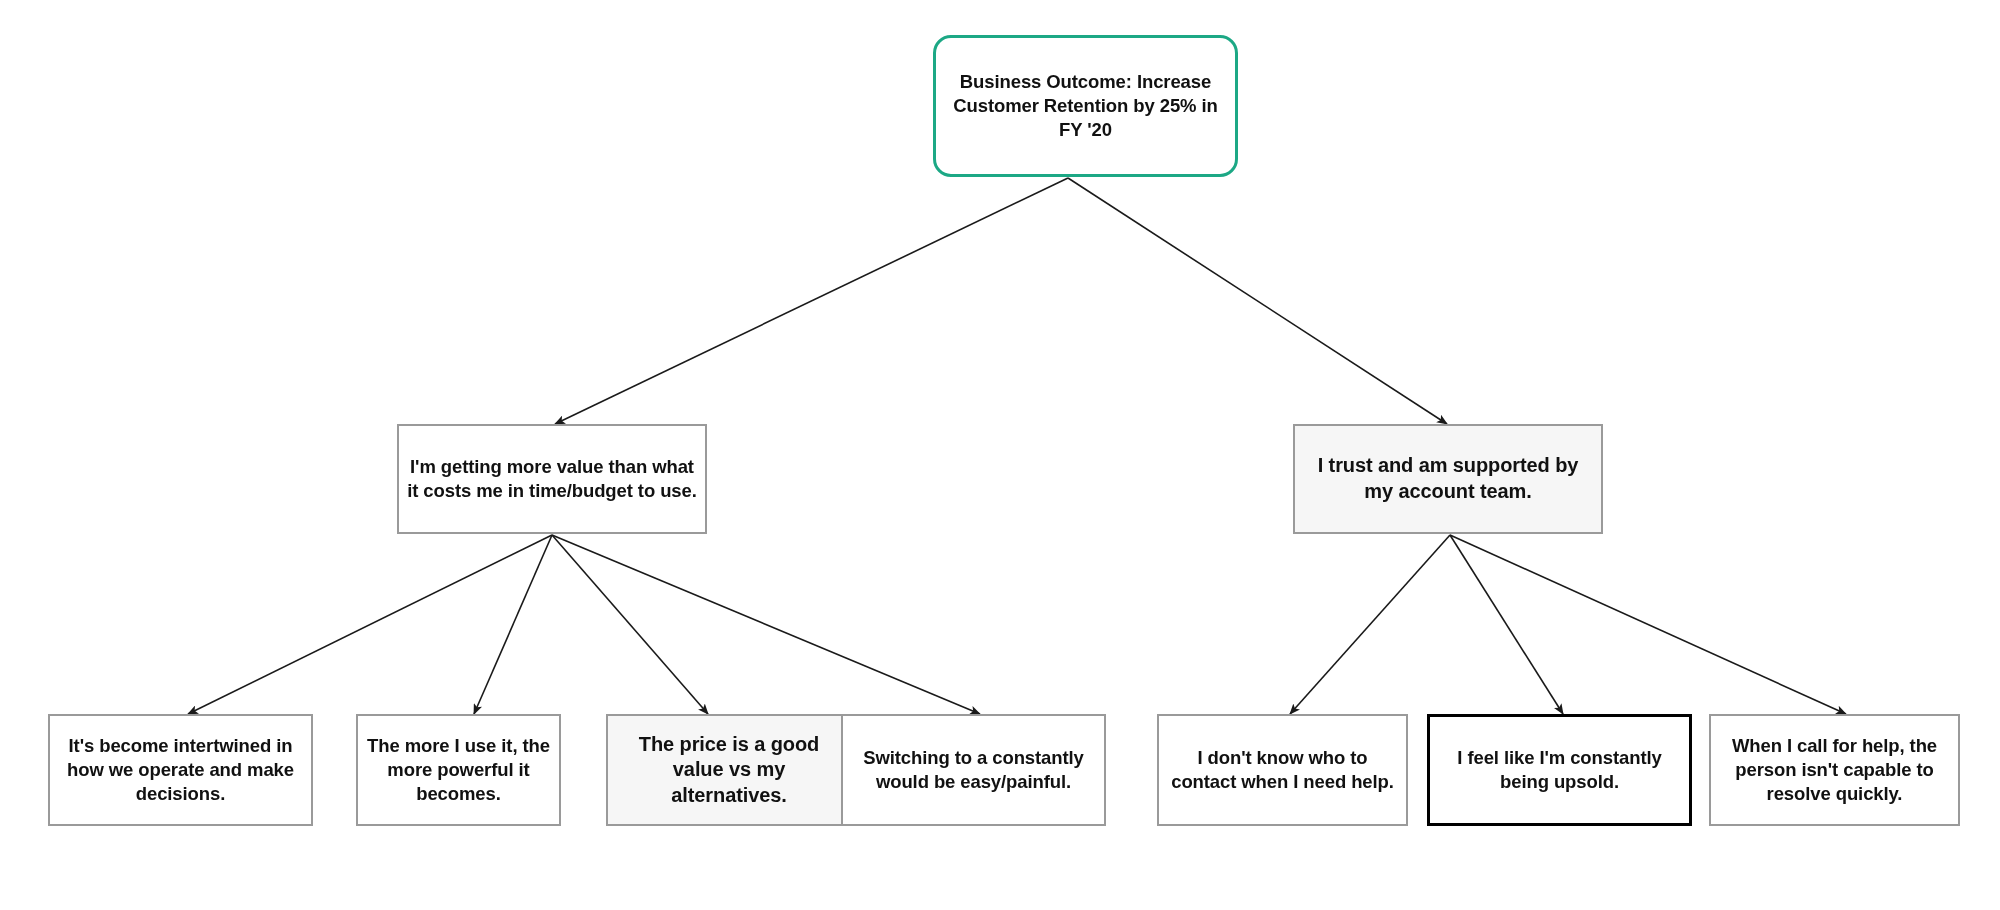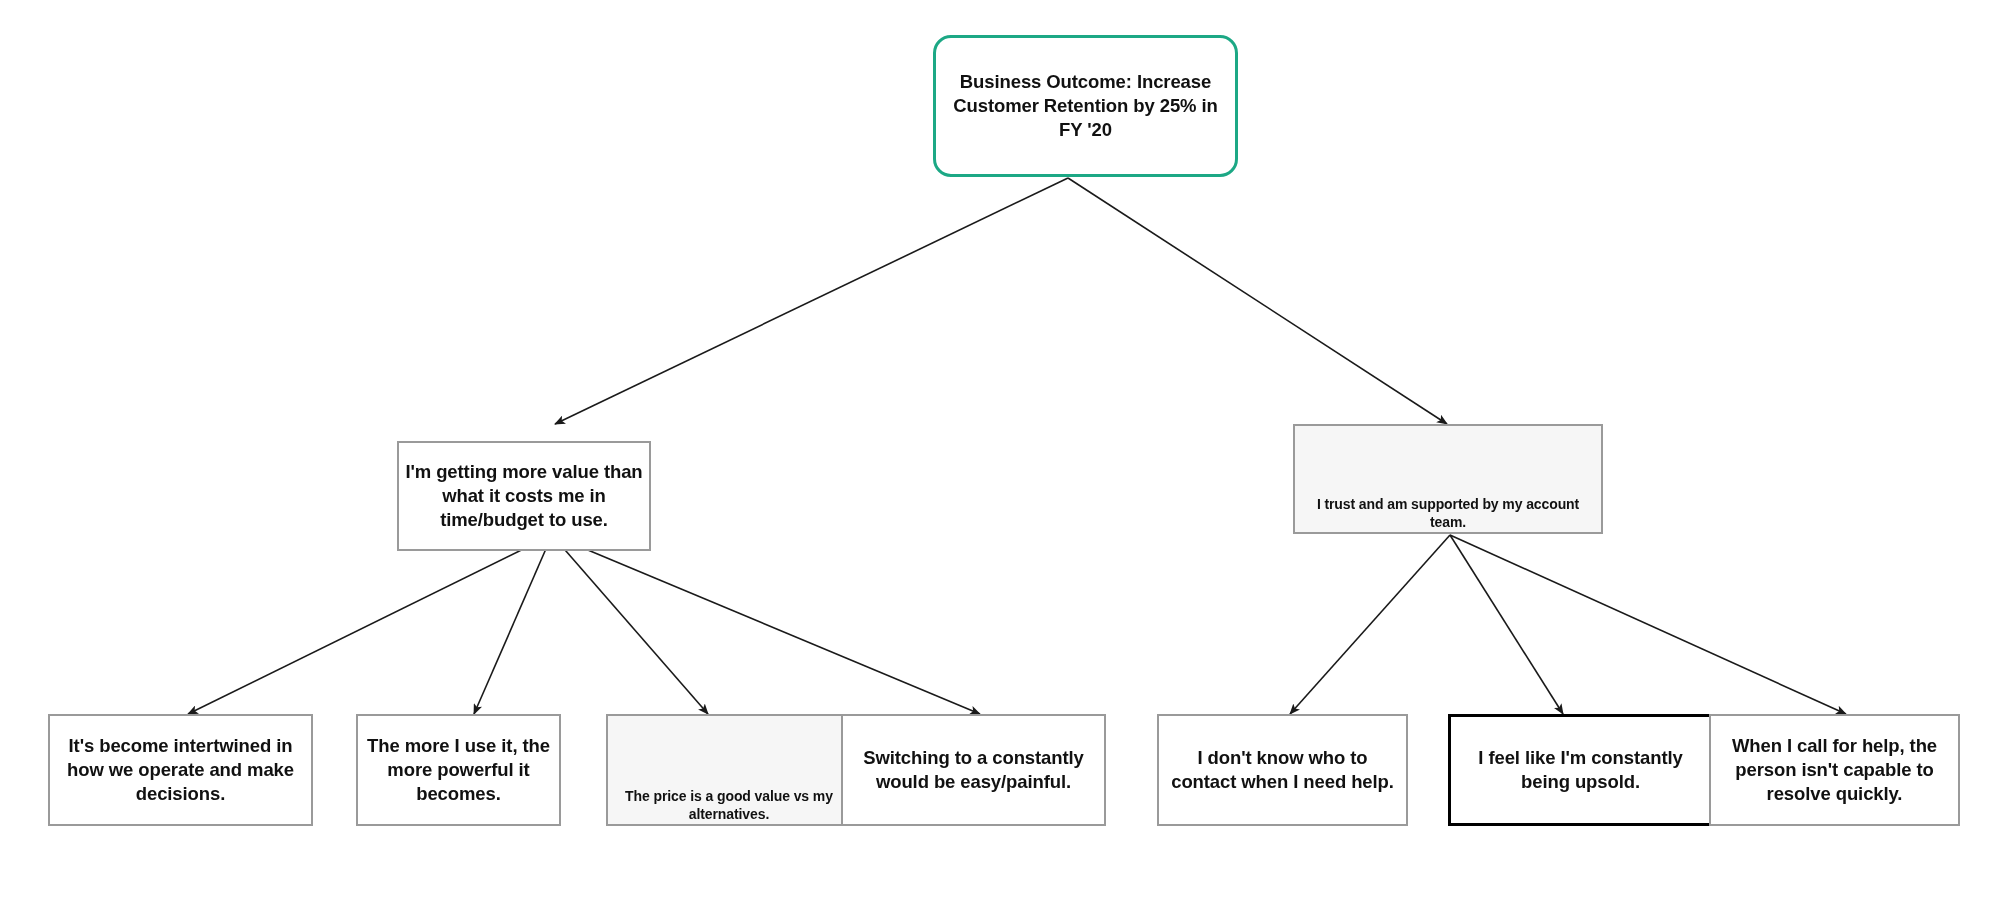--- a/index.html
+++ b/index.html
@@ -51,22 +51,21 @@
   
   .node.plain {
     border: 2.5px solid #9a9a9a;
     background: #ffffff;
     font-size: 18.5px;
   }
   
   .node.filled {
     border: 2.5px solid #9a9a9a;
     background: #f6f6f6;
-    font-size: 14px;
-    align-items: flex-end;
+    font-size: 20px;
   }
   
   .node.selected {
     border: 3.5px solid #000000;
     background: #ffffff;
     font-size: 18.5px;
   }
 </style>
 </head>
 <body>
@@ -89,21 +88,21 @@
         <line x1="1450" y1="535" x2="1290" y2="714" stroke="#1a1a1a" stroke-width="1.6" marker-end="url(#arrowhead)"></line>
         <line x1="1450" y1="535" x2="1563" y2="714" stroke="#1a1a1a" stroke-width="1.6" marker-end="url(#arrowhead)"></line>
         <line x1="1450" y1="535" x2="1846" y2="714" stroke="#1a1a1a" stroke-width="1.6" marker-end="url(#arrowhead)"></line>
       </g>
   </svg>
 
   <div class="node root" style="left: 933px; top: 35px; width: 305px; height: 142px;">
     <span class="node-label">Business Outcome: Increase Customer Retention by 25% in FY '20</span>
   </div>
 
-  <div class="node plain" style="left: 397px; top: 424px; width: 254px; height: 110px; margin-top: 17px;">
+  <div class="node plain" style="left: 397px; top: 424px; width: 310px; height: 110px;">
     <span class="node-label">I'm getting more value than what it costs me in time/budget to use.</span>
   </div>
 
   <div class="node filled" style="left: 1293px; top: 424px; width: 310px; height: 110px;">
     <span class="node-label">I trust and am supported by my account team.</span>
   </div>
 
   <div class="node plain" style="left: 356px; top: 714px; width: 205px; height: 112px;">
     <span class="node-label">The more I use it, the more powerful it becomes.</span>
   </div>
@@ -117,21 +116,21 @@
   </div>
 
   <div class="node plain" style="left: 841px; top: 714px; width: 265px; height: 112px;">
     <span class="node-label">Switching to a constantly would be easy/painful.</span>
   </div>
 
   <div class="node plain" style="left: 1157px; top: 714px; width: 251px; height: 112px;">
     <span class="node-label">I don't know who to contact when I need help.</span>
   </div>
 
-  <div class="node selected" style="left: 1427px; top: 714px; width: 265px; height: 112px; margin-left: 21px;">
+  <div class="node selected" style="left: 1427px; top: 714px; width: 265px; height: 112px;">
     <span class="node-label">I feel like I'm constantly being upsold.</span>
   </div>
 
   <div class="node plain" style="left: 1709px; top: 714px; width: 251px; height: 112px;">
     <span class="node-label">When I call for help, the person isn't capable to resolve quickly.</span>
   </div>
 
 </div>
 
 </body></html>

